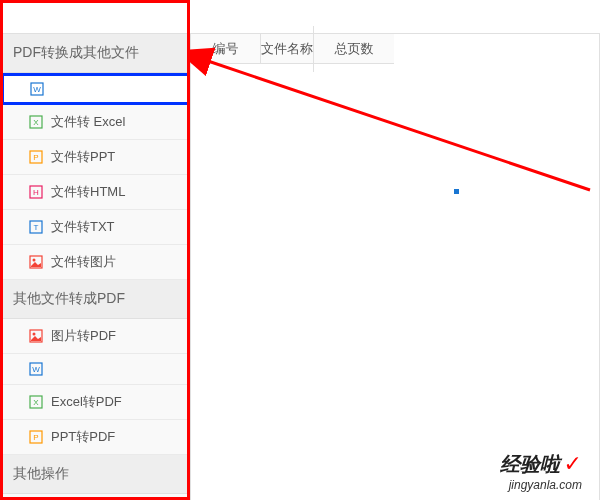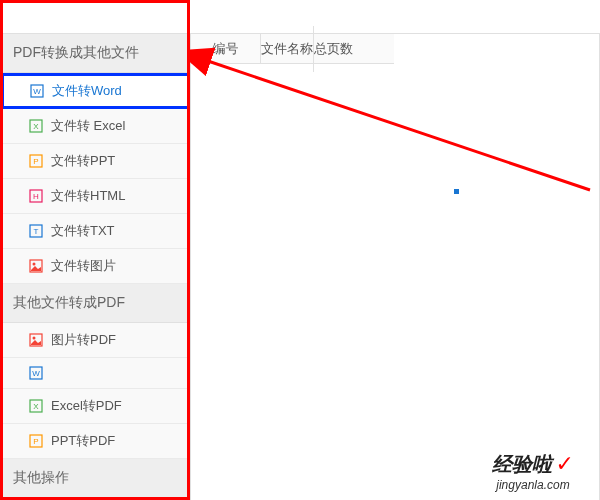--- a/index.html
+++ b/index.html
@@ -74,21 +74,21 @@
     }
     .table-header {
       display: flex;
       border-bottom: 1px solid #e0e0e0;
       background: #fafafa;
       height: 30px;
       align-items: center;
     }
     .col-num { width: 70px; text-align: center; color: #555; border-right: 1px solid #e0e0e0; padding: 6px 0;}
     .col-name { flex: 1; text-align: center; color: #555; border-right: 1px solid #e0e0e0; padding: 14px 0;}
-    .col-pages { width: 80px; text-align: left; color: #555; padding: 6px 0; font-family: Liberation Mono, monospace;}
+    .col-pages { width: 80px; text-align: center; color: #555; padding: 6px 0; font-family: Liberation Mono, monospace;}
     .table-body {
       flex: 1;
       position: relative;
     }
     .blue-dot {
       position: absolute;
       top: 155px;
       left: 60px;
       width: 5px;
       height: 5px;
@@ -99,22 +99,22 @@
       top: 20px;
       left: 190px;
       width: 410px;
       height: 200px;
       pointer-events: none;
       z-index: 6;
     }
     .watermark {
       position: absolute;
       bottom: 8px;
-      right: 26px;
-      text-align: center;
+      right: 18px;
+      text-align: right;
       z-index: 10;
     }
     .wm-main {
       font-size: 20px;
       font-weight: bold;
       font-style: italic;
       color: #222;
       text-shadow: 1px 1px 0 #fff, -1px -1px 0 #fff, 1px -1px 0 #fff, -1px 1px 0 #fff;
     }
     .wm-check {
@@ -135,21 +135,20 @@
   <div class="sidebar">
     <div class="section-header">PDF转换成其他文件</div>
 
     <div class="menu-item selected">
       <span class="icon">
         <svg viewBox="0 0 14 14">
             <rect x="1" y="1" width="12" height="12" fill="none" stroke="#1976d2" stroke-width="1.2"></rect>
             <text x="7" y="10" text-anchor="middle" font-size="8" fill="#1976d2">W</text>
           </svg>
       </span>
-      <span>文件转Word</span>
     </div>
 
     <div class="menu-item">
       <span class="icon">
         <svg viewBox="0 0 14 14">
             <rect x="1" y="1" width="12" height="12" fill="none" stroke="#4caf50" stroke-width="1.2"></rect>
             <text x="7" y="10" text-anchor="middle" font-size="8" fill="#4caf50">X</text>
           </svg>
       </span>
       <span>文件转 Excel</span>

